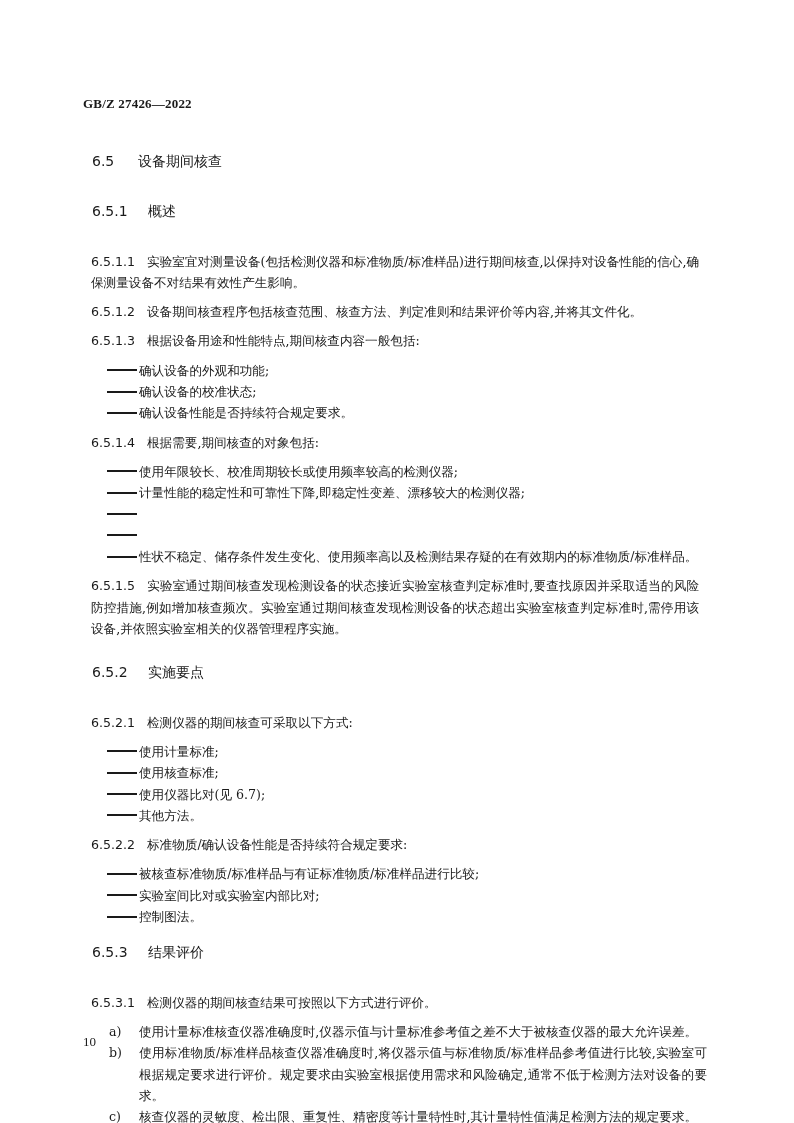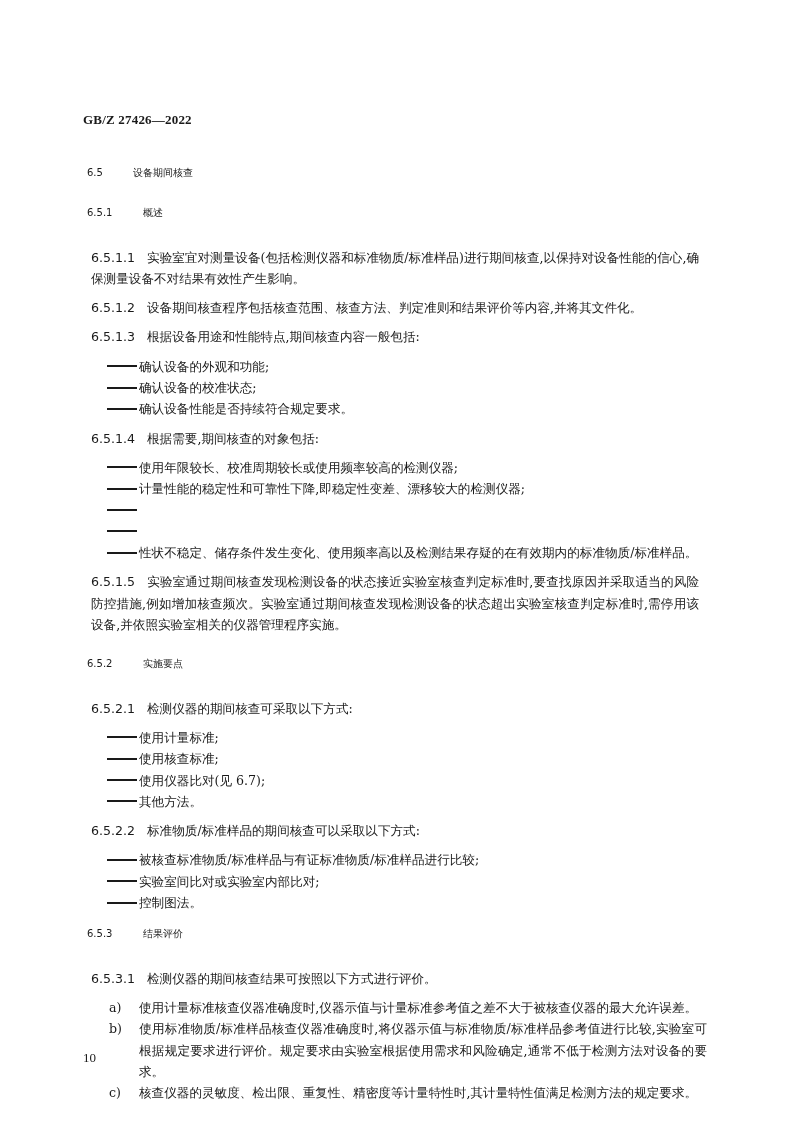--- a/index.html
+++ b/index.html
@@ -1,22 +1,22 @@
 <!DOCTYPE html>
 <html><head>
 <meta charset="utf-8">
 <style>
   html, body { margin: 0; padding: 0; background: #ffffff; }
   body { width: 794px; height: 1123px; position: relative; overflow: hidden;
          font-family: "DejaVu Serif", "Liberation Serif", serif; color: #1a1a1a; }
-  .page { position: absolute; left: 0; top: 16px; width: 794px; height: 833px; }
+  .page { position: absolute; left: 0; top: 0; width: 794px; height: 833px; }
   .header { position: absolute; left: 83px; top: 96px; font-family: "Liberation Serif", serif;
             font-weight: bold; font-size: 13px; letter-spacing: 0.2px; }
   .content { position: absolute; left: 83px; top: 142px; width: 624px; font-size: 12.6px; line-height: 21.3px; }
-  .h { font-family: "DejaVu Sans", sans-serif; font-size: 10px; margin: 4px; }
+  .h { font-family: "DejaVu Sans", sans-serif; font-size: 14px; margin: 9px; }
   .h .num { display: inline-block; width: 46px; }
   .p { margin: 8px; text-align: justify; }
   .p .num { font-family: "DejaVu Sans", sans-serif; display: inline-block; width: 56px; }
   .dash { margin: 0; padding-left: 24px; text-indent: 0; }
   .dash .mark { display: inline-block; width: 30px; height: 2px; background: #1a1a1a;
                 vertical-align: middle; margin-right: 2px; position: relative; top: -1px; }
   .alpha { margin: 0; padding-left: 56px; text-indent: -30px; text-align: justify; }
   .alpha .lbl { display: inline-block; width: 30px; text-indent: 0; }
   .gap { height: 7px; }
   .footer { position: absolute; left: 83px; top: 1034px; font-family: Liberation Serif, serif; font-size: 13px; }
@@ -52,21 +52,21 @@
     <div class="gap" style="height:6px"></div>
     <p class="h"><span class="num" style="width:56px">6.5.2</span><span>实施要点</span></p>
     <div class="gap" style="height:11px"></div>
 
     <p class="p"><span class="num">6.5.2.1</span><span>检测仪器的期间核查可采取以下方式:</span></p>
     <p class="dash"><span class="mark"></span><span>使用计量标准;</span></p>
     <p class="dash"><span class="mark"></span><span>使用核查标准;</span></p>
     <p class="dash"><span class="mark"></span><span>使用仪器比对(见 6.7);</span></p>
     <p class="dash"><span class="mark"></span><span>其他方法。</span></p>
 
-    <p class="p"><span class="num">6.5.2.2</span><span>标准物质/标准样品的期间核查可以采取以下方式:</span></p>
+    <p class="p"><span class="num">6.5.2.2</span><span>标准物质/确认设备性能是否持续符合规定要求:</span></p>
     <p class="dash"><span class="mark"></span><span>被核查标准物质/标准样品与有证标准物质/标准样品进行比较;</span></p>
     <p class="dash"><span class="mark"></span><span>实验室间比对或实验室内部比对;</span></p>
     <p class="dash"><span class="mark"></span><span>控制图法。</span></p>
 
     <div class="gap" style="height:6px"></div>
     <p class="h"><span class="num" style="width:56px">6.5.3</span><span>结果评价</span></p>
     <div class="gap" style="height:11px"></div>
 
     <p class="p"><span class="num">6.5.3.1</span><span>检测仪器的期间核查结果可按照以下方式进行评价。</span></p>
     <p class="alpha"><span class="lbl">a)</span><span>使用计量标准核查仪器准确度时,仪器示值与计量标准参考值之差不大于被核查仪器的最大允许误差。</span></p>

